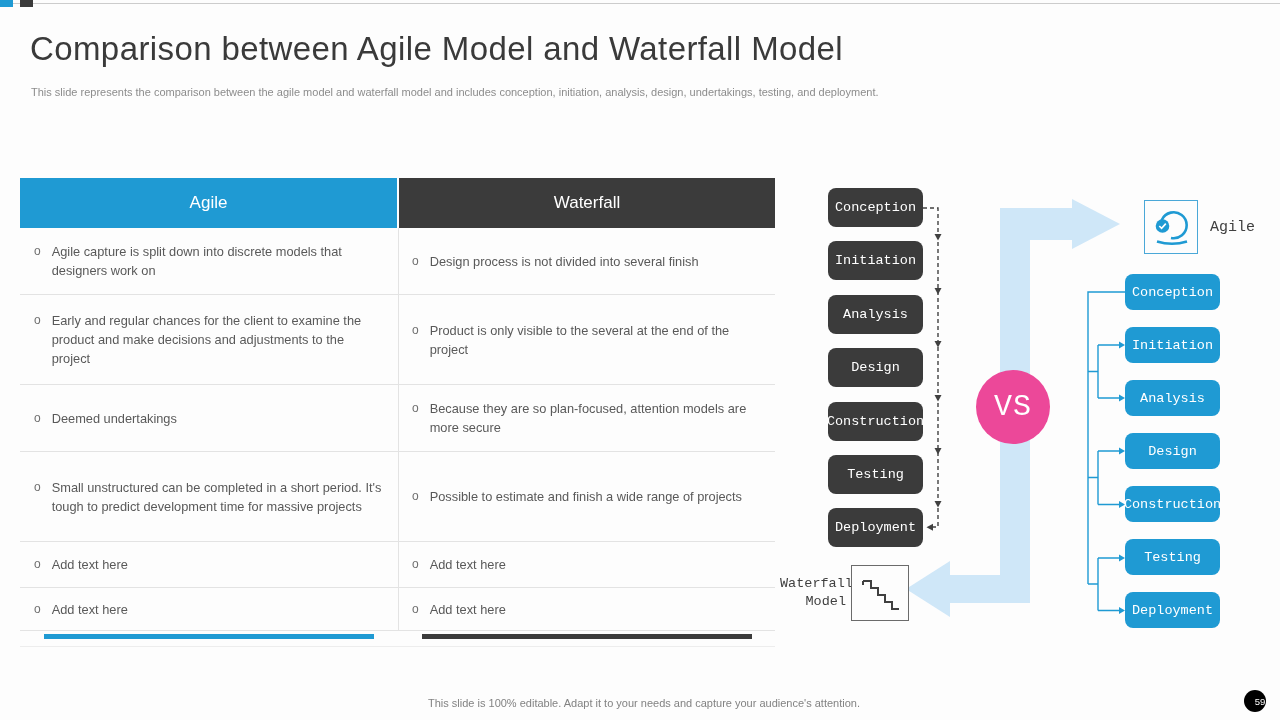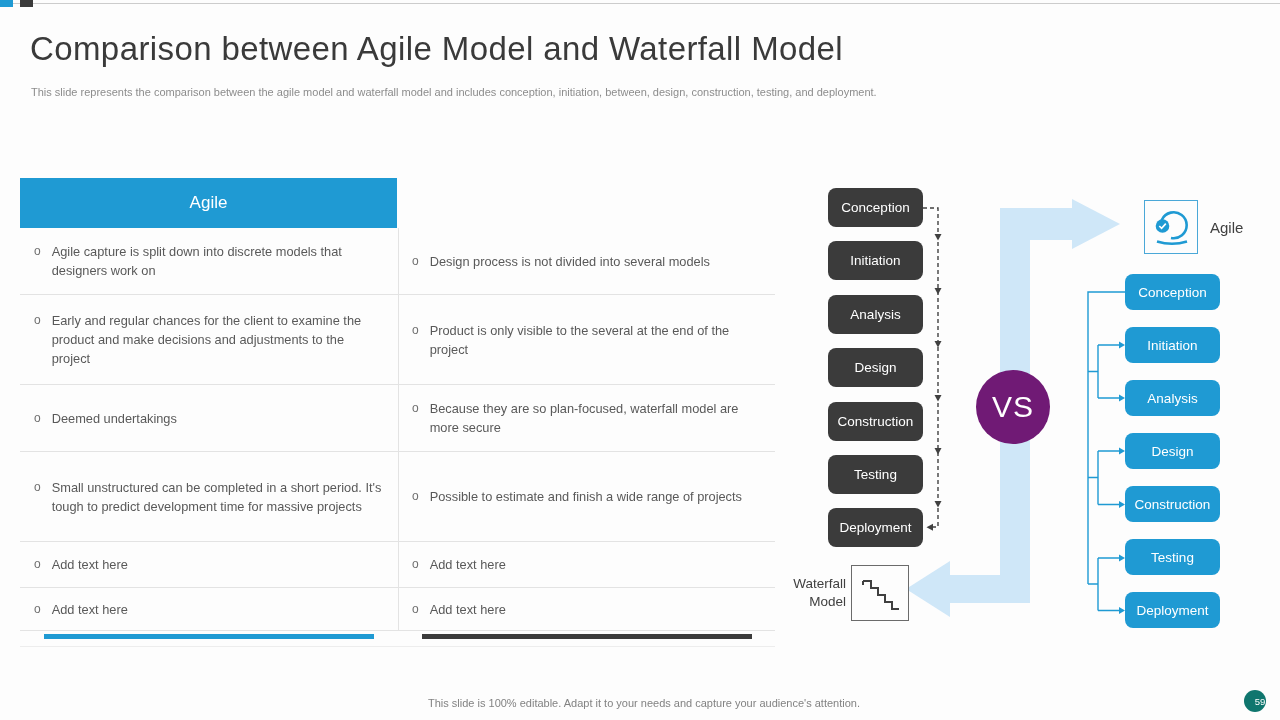--- a/index.html
+++ b/index.html
@@ -38,72 +38,73 @@
   .tcell.second { flex:1; border-right:none; padding-left:13px; padding-right:24px; }
   .cellinner { display:flex; align-items:flex-start; }
   .bullet { font-size:12px; color:#6f6f6f; line-height:19px; margin-right:11px; }
   .celltext { font-size:12.8px; color:#595959; line-height:19px; }
   .barrow { position:relative; height:16px; border-bottom:1px solid #ededed; }
   .accentbar { position:absolute; top:3px; height:5px; width:330px; }
   .accentbar.blue { left:24px; background:#1f9ad3; }
   .accentbar.dark { left:402px; background:#3b3b3b; }
 
   
-  .diagram { position:absolute; left:780px; top:175px; width:500px; height:480px; }
+  .diagram { position:absolute; left:780px; top:175px; width:500px; height:480px;font-family:Liberation Mono, monospace; }
   .diagram svg.wires { position:absolute; left:0; top:0; z-index:0; }
   .stage { position:absolute; height:39px; width:95px; border-radius:8px; z-index:1;
            display:flex; align-items:center; justify-content:center;
            color:#ffffff; font-size:13.5px; }
   .stage.dark { left:48px; background:#3b3b3b; }
   .stage.blue { left:345px; background:#1f9ad3; height:36px; }
   .vs-circle { position:absolute; left:196px; top:195px; width:74px; height:74px; z-index:2;
-               border-radius:50%; background:#701a75; color:#ffffff; font-size:30px;
+               border-radius:50%; background:#ec4899; color:#ffffff; font-size:30px;
                letter-spacing:1px; display:flex; align-items:center; justify-content:center; }
   .agile-iconbox { position:absolute; left:364px; top:25px; width:54px; height:54px;
                    border:1px solid #4aa8d8; background:#fdfdfd; z-index:1; }
   .agile-label { position:absolute; left:430px; top:25px; height:54px; display:flex;
                  align-items:center; font-size:15px; color:#404040; }
   .wf-iconbox { position:absolute; left:71px; top:390px; width:58px; height:56px;
                 border:1px solid #6b6b6b; background:#fdfdfd; z-index:1; }
   .wf-label { position:absolute; left:0px; top:400px; width:66px; text-align:right;
               font-size:13.5px; line-height:18px; color:#404040; }
 
   
   .footer { position:absolute; left:0; right:0; top:697px; text-align:center;
             font-size:11px; color:#828282;margin-left:8px; }
   .page-badge { position:absolute; left:1244px; top:690px; width:22px; height:22px;
-                border-radius:50%; background:#0f766e; color:#ffffff; font-size:9.5px;
+                border-radius:50%; background:#000000; color:#ffffff; font-size:9.5px;
                 display:flex; align-items:center; justify-content:center;padding-left:10px; }
 </style>
 </head>
 <body>
 
 <div class="top-line"></div>
 <div class="sq blue"></div>
 <div class="sq dark"></div>
 
 <div class="title">Comparison between Agile Model and Waterfall Model</div>
-<div class="subtitle">This slide represents the comparison between the agile model and waterfall model and includes conception, initiation, between, design, construction, testing, and deployment.</div>
+<div class="subtitle">This slide represents the comparison between the agile model and waterfall model and includes conception, initiation, analysis, design, undertakings, testing, and deployment.</div>
 
 <div class="table">
   <div class="thead">
     <div class="th agile">Agile</div>
+    <div class="th waterfall">Waterfall</div>
   </div>
   <div>
       <div class="trow">
         <div class="tcell">
           <span class="cellinner">
             <span class="bullet">o</span>
             <span class="celltext">Agile capture is split down into discrete models that designers work on</span>
           </span>
         </div>
         <div class="tcell second">
           <span class="cellinner">
             <span class="bullet">o</span>
-            <span class="celltext">Design process is not divided into several models</span>
+            <span class="celltext">Design process is not divided into several finish</span>
           </span>
         </div>
       </div>
       <div class="trow">
         <div class="tcell">
           <span class="cellinner">
             <span class="bullet">o</span>
             <span class="celltext">Early and regular chances for the client to examine the product and make decisions and adjustments to the project</span>
           </span>
         </div>
@@ -117,21 +118,21 @@
       <div class="trow">
         <div class="tcell">
           <span class="cellinner">
             <span class="bullet">o</span>
             <span class="celltext">Deemed undertakings</span>
           </span>
         </div>
         <div class="tcell second">
           <span class="cellinner">
             <span class="bullet">o</span>
-            <span class="celltext">Because they are so plan-focused, waterfall model are more secure</span>
+            <span class="celltext">Because they are so plan-focused, attention models are more secure</span>
           </span>
         </div>
       </div>
       <div class="trow">
         <div class="tcell">
           <span class="cellinner">
             <span class="bullet">o</span>
             <span class="celltext">Small unstructured can be completed in a short period. It's tough to predict development time for massive projects</span>
           </span>
         </div>

